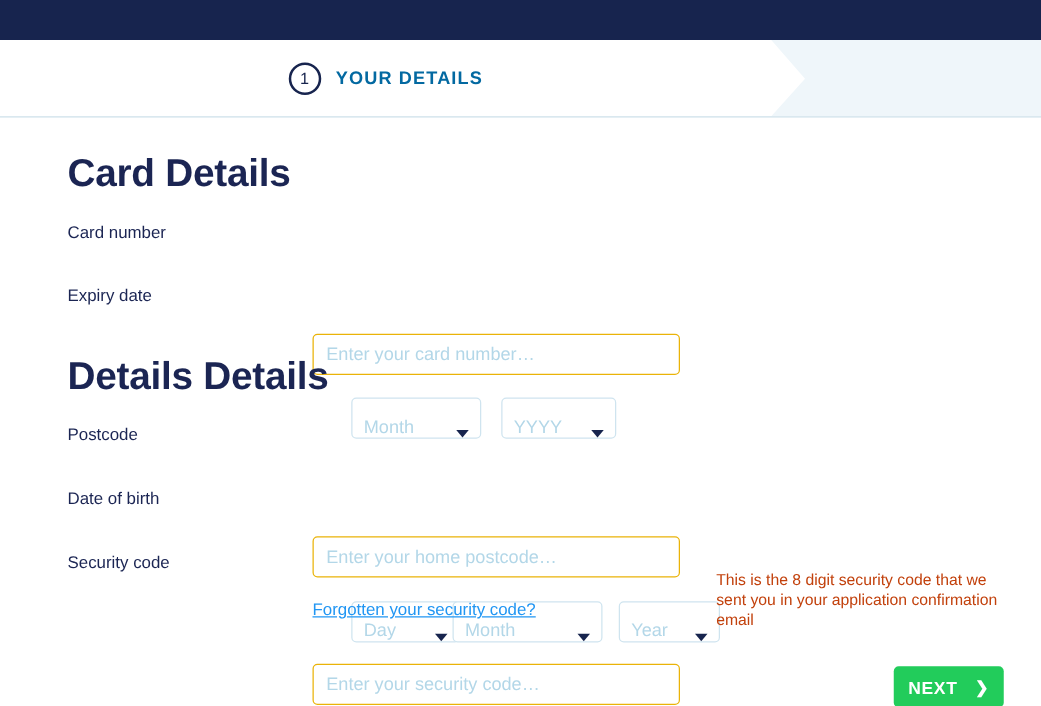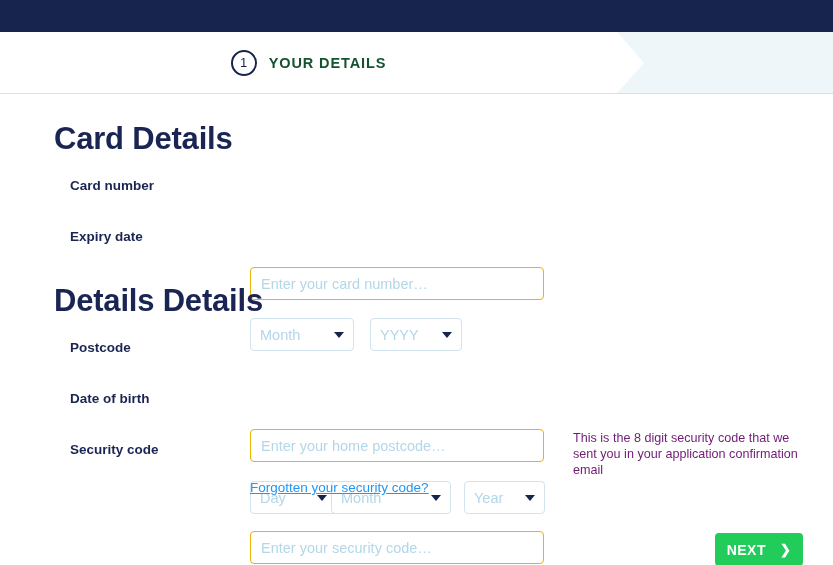--- a/index.html
+++ b/index.html
@@ -61,42 +61,42 @@
     justify-content: center;
     font-size: 13px;
     color: #17244e;
     font-weight: 400;
     margin-right: 12px;
   }
   .step-label {
     font-size: 14.5px;
     letter-spacing: 0.9px;
     font-weight: bold;
-    color: #14532d;
+    color: #0369a1;
   }
 
   
   .content { position: absolute; left: 0; top: 94px; width: 833px; height: 471px; }
 
   .section-title {
     position: absolute;
     left: 54px;
     font-size: 31px;
     font-weight: bold;
     color: #1b2553;
     letter-spacing: -0.2px;
   }
   #title-card { top: 27px; }
   #title-personal { top: 189px; }
 
   .field-label {
     position: absolute;
-    left: 70px;
+    left: 54px;
     font-size: 13.5px;
-    font-weight: bold;
+    font-weight: normal;
     color: #1b2553;
   }
   #lbl-cardnumber { top: 84px; }
   #lbl-expiry     { top: 135px; }
   #lbl-postcode   { top: 246px; }
   #lbl-dob        { top: 297px; }
   #lbl-security   { top: 348px; }
 
   .txt-input {
     position: absolute;
@@ -117,23 +117,24 @@
   #in-security   { left: 250px; top: 437px; width: 294px; }
 
   
   .sel {
     position: absolute;
     height: 33px;
     border: 1px solid #cfe4ef;
     border-radius: 4px;
     background: #fff;
     display: flex;
-    align-items: center;
+    align-items: flex-end;
     padding: 0 9px;
     cursor: pointer;
+    margin-left: 31px;
   }
   .sel .sel-val {
     font-size: 14.5px;
     color: #b3d7e8;
     flex: 1 1 auto;
     white-space: nowrap;
   }
   .sel .caret {
     width: 0; height: 0;
     border-left: 5px solid transparent;
@@ -154,25 +155,25 @@
     left: 250px; top: 386px;
     font-size: 13.5px;
     color: #2196f3;
     text-decoration: underline;
     cursor: pointer;
   }
 
   .hint {
     position: absolute;
     left: 573px;
-    top: 336px;
+    top: 362px;
     width: 228px;
     font-size: 12.6px;
     line-height: 16px;
-    color: #701a75;
+    color: #c2410c;
   }
 
   .next-btn {
     position: absolute;
     left: 715px;
     top: 439px;
     width: 88px;
     height: 33px;
     background: #22cc5b;
     border: none;

